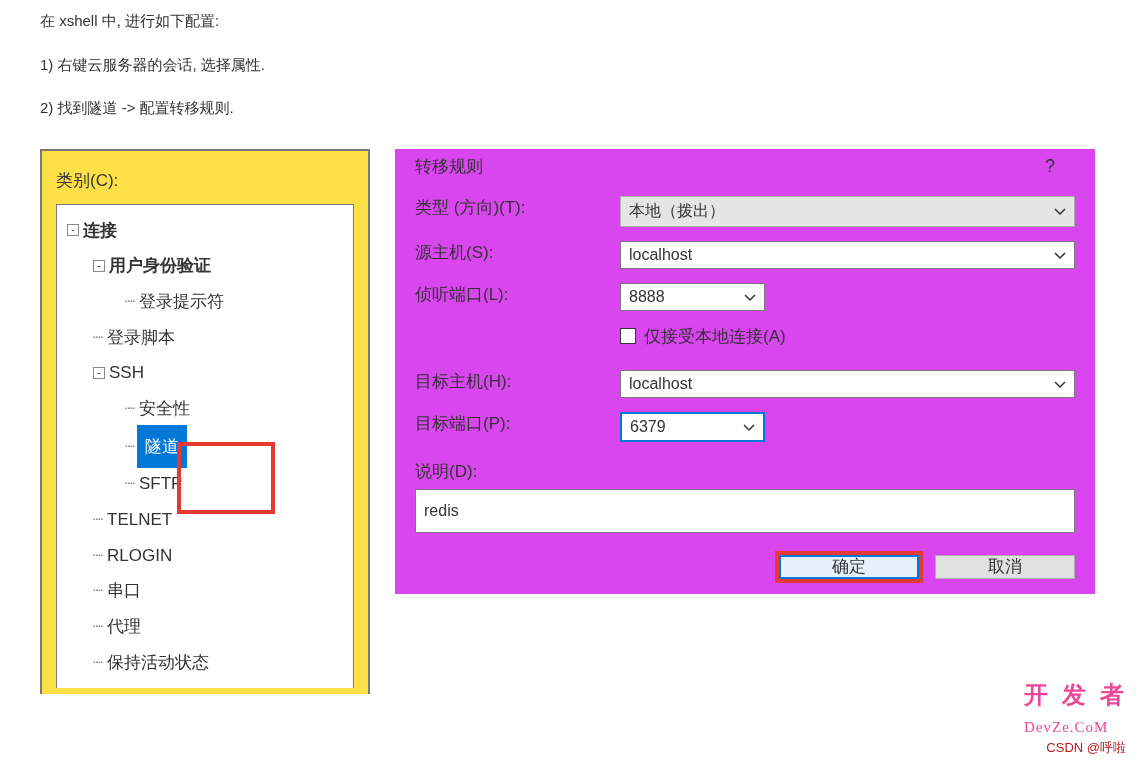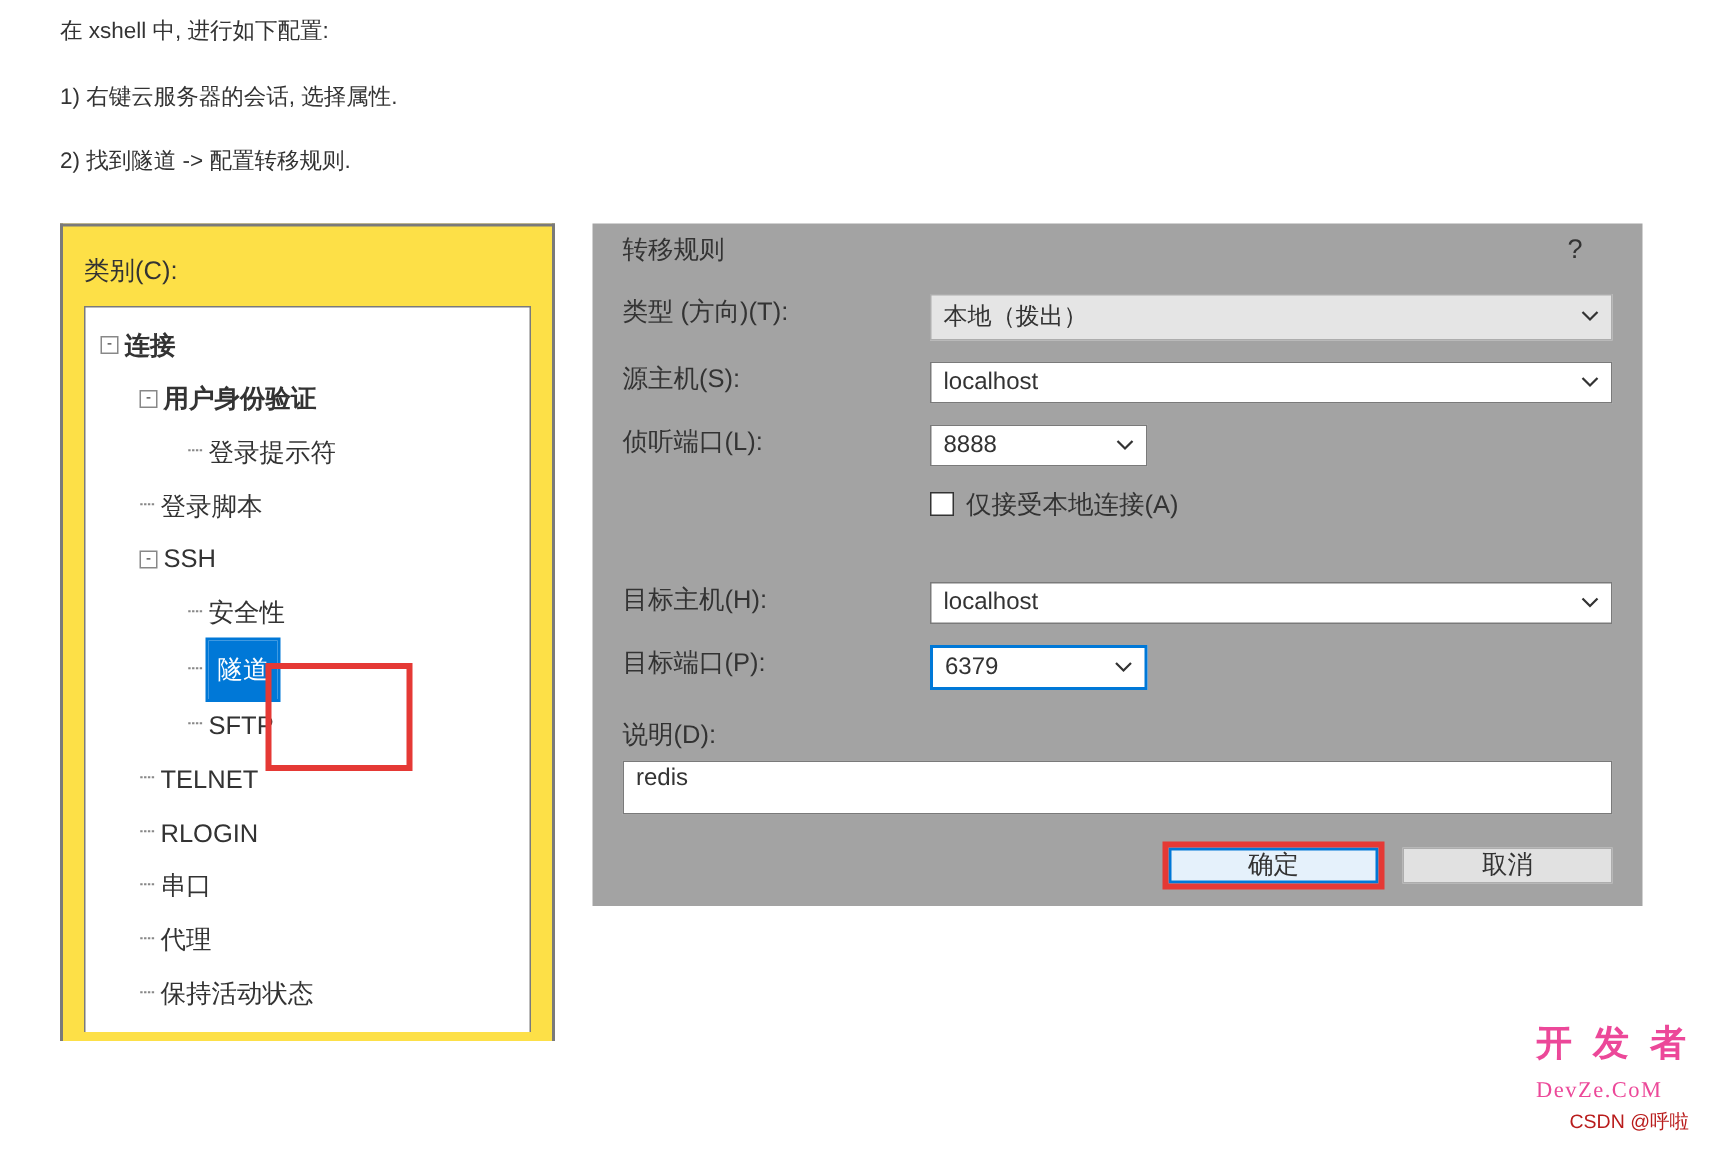--- a/index.html
+++ b/index.html
@@ -56,21 +56,21 @@
     .red-box {
       position: absolute;
       border: 4px solid #e53935;
       width: 98px; height: 72px;
       left: 135px; top: 291px;
       pointer-events: none;
     }
     
     .dialog {
       width: 700px;
-      background: #a3a3a3;
+      background: #d946ef;
       border: none;
       padding: 0 20px 15px 20px;
       font-size: 17px;
       position: relative;
     }
     .dialog-title-row {
       display: flex; align-items: center; justify-content: space-between;
       padding: 6px 0 18px 0;
     }
     .dialog-title { font-size: 17px; }
@@ -80,27 +80,27 @@
     .form-label { width: 205px; }
     .form-control {
       background: #fff; border: 1px solid #7a7a7a;
       padding: 4px 8px; font-size: 16px;
       display:flex; justify-content:space-between; align-items:center;
     }
     .control-full { flex: 1; }
     .control-grey { background: #e5e5e5; border: 1px solid #adadad; }
     .combo-arrow svg { width: 12px; height: 8px; }
     .port-box { width: 145px; }
-    .checkbox-row { display:flex; align-items:center; margin-left: 205px; margin-bottom: 40px;}
+    .checkbox-row { display:flex; align-items:center; margin-left: 205px; margin-bottom: 22px;}
     .checkbox-box { width:16px; height:16px; border:1px solid #333; margin-right:8px; background:#fff;}
     .target-port-box { border: 2px solid #0078d7; }
     .desc-area { margin-top: 18px; }
     .textarea-box {
       width: 100%; background:#fff; border:1px solid #7a7a7a;
-      padding:2px 8px; font-size:16px; margin-top:6px; min-height: 36px;
+      padding:12px 8px; font-size:16px; margin-top:6px; min-height: 36px;
     }
     .button-row { display:flex; justify-content:flex-end; gap: 16px; margin-top: 22px; }
     .btn {
       width: 140px; height: 24px; display:flex; align-items:center; justify-content:center;
       font-size: 17px;
     }
     .btn-ok { border:2px solid #0078d7; background:#e5f1fb; position:relative; }
     .btn-ok-red { position:absolute; inset:-6px; border:4px solid #e53935; pointer-events:none;}
     .btn-cancel { border:1px solid #adadad; background:#e1e1e1; }
     .watermark {

